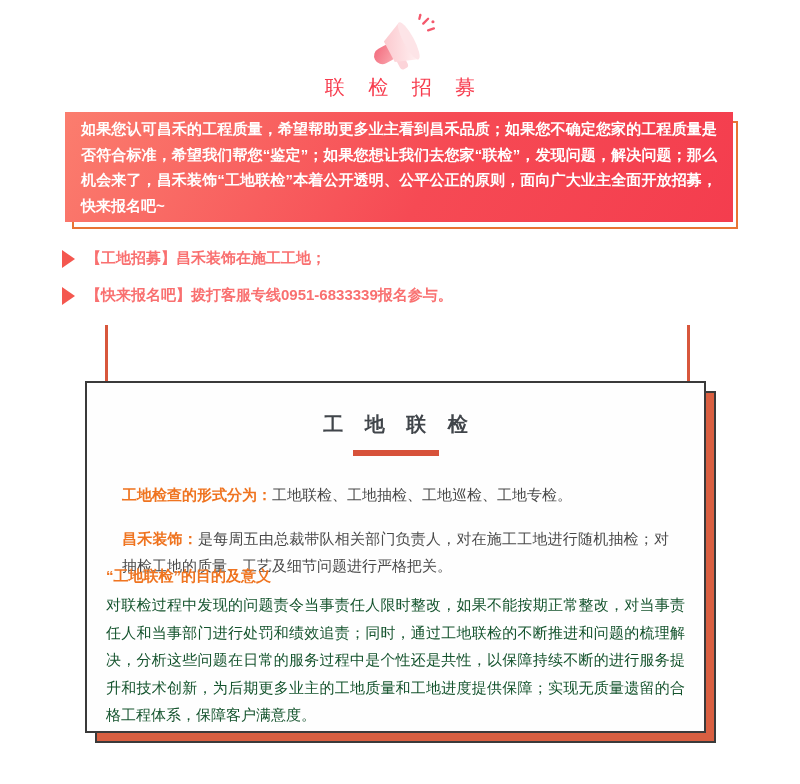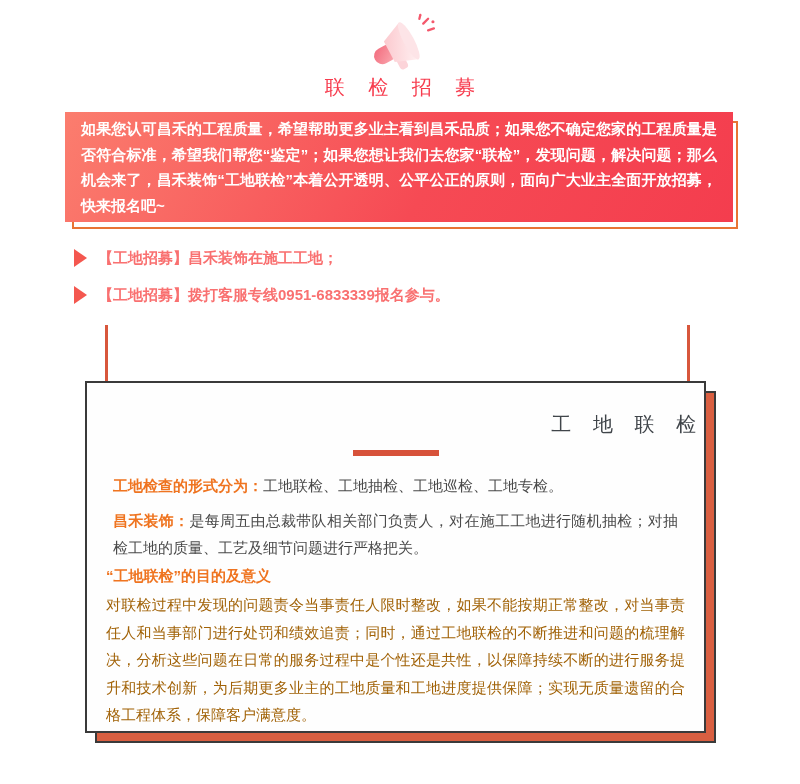--- a/index.html
+++ b/index.html
@@ -14,51 +14,51 @@
   
   .banner-wrap{position:absolute;left:65px;top:112px;width:668px;height:98px;}
   .banner-outline{position:absolute;left:7px;top:9px;width:666px;height:108px;
                   border:2px solid #e87434;box-sizing:border-box;}
   .banner{position:absolute;left:0;top:0;width:668px;height:110px;box-sizing:border-box;
           background:linear-gradient(118deg,#fb7d6e 0%,#f64a54 55%,#f43d4e 100%);
           padding:4px 16px;color:#ffffff;font-size:15px;line-height:25.5px;font-weight:bold;
           text-align:justify;}
 
   
-  .bullet{position:absolute;left:74px;display:flex;align-items:flex-start;}
+  .bullet{position:absolute;left:62px;display:flex;align-items:flex-end;}
   .bullet-1{top:249px;}
   .bullet-2{top:286px;}
   .bullet-arrow{width:0;height:0;border-top:9px solid transparent;border-bottom:9px solid transparent;
                 border-left:13px solid #f4574f;flex:0 0 auto;}
   .bullet-label{margin-left:11px;font-size:15px;font-weight:bold;color:#f97070;}
 
   
   .pin-line{position:absolute;width:3px;height:64px;top:325px;background:#d8573c;}
   .pin-line.left{left:105px;}
   .pin-line.right{left:687px;}
   .pin-dot{position:absolute;width:15px;height:15px;border-radius:50%;background:#d8573c;top:386px;}
   .pin-dot.left{left:99px;}
   .pin-dot.right{left:681px;}
 
   
   .card-shadow{position:absolute;left:95px;top:391px;width:621px;height:352px;
                background:#d95f41;border:2px solid #3a3a3a;box-sizing:border-box;}
   .card{position:absolute;left:85px;top:381px;width:621px;height:352px;background:#fefefe;
         border:2px solid #3a3a3a;box-sizing:border-box;}
-  .card-title{position:absolute;left:0;top:28px;width:100%;text-align:right;
-              font-size:20px;font-weight:normal;letter-spacing:8px;text-indent:8px;color:#40454a;}
+  .card-title{position:absolute;left:0;top:28px;width:100%;text-align:center;
+              font-size:20px;font-weight:bold;letter-spacing:8px;text-indent:8px;color:#40454a;}
   .card-underline{position:absolute;left:50%;top:67px;transform:translateX(-50%);
                   width:86px;height:6px;background:#d7523a;}
   .card-body{position:absolute;left:19px;right:19px;top:82px;
              font-size:15px;line-height:27.5px;color:#4a4a4a;text-align:justify;}
-  .card-body p{margin:7px;}
+  .card-body p{margin:16px;}
   .lead{color:#ef7420;font-weight:bold;}
   .purpose-heading{position:absolute;left:19px;top:184px;font-size:15px;font-weight:bold;color:#ef7420;}
   .purpose-text{position:absolute;left:19px;right:19px;top:208px;
-                font-size:15px;line-height:27.5px;color:#a16207;text-align:justify;margin:0;}
+                font-size:15px;line-height:27.5px;color:#14532d;text-align:justify;margin:0;}
 </style>
 </head>
 <body>
 
 <div class="page">
 
   <svg class="hero-icon" viewBox="0 0 88 64" xmlns="http://www.w3.org/2000/svg">
     <defs>
       <linearGradient id="gHandle" x1="0" y1="0" x2="1" y2="1">
         <stop offset="0" stop-color="#f2697b"></stop>
@@ -89,21 +89,21 @@
     <div class="banner-outline"></div>
     <div class="banner">如果您认可昌禾的工程质量，希望帮助更多业主看到昌禾品质；如果您不确定您家的工程质量是否符合标准，希望我们帮您“鉴定”；如果您想让我们去您家“联检”，发现问题，解决问题；那么机会来了，昌禾装饰“工地联检”本着公开透明、公平公正的原则，面向广大业主全面开放招募，快来报名吧~</div>
   </div>
 
   <div class="bullet bullet-1">
     <span class="bullet-arrow"></span>
     <span class="bullet-label">【工地招募】昌禾装饰在施工工地；</span>
   </div>
   <div class="bullet bullet-2">
     <span class="bullet-arrow"></span>
-    <span class="bullet-label">【工地招募】拨打客服专线0951-6833339报名参与。</span>
+    <span class="bullet-label">【快来报名吧】拨打客服专线0951-6833339报名参与。</span>
   </div>
 
   <div class="pin-line left"></div>
   <div class="pin-line right"></div>
   <div class="pin-dot left"></div>
   <div class="pin-dot right"></div>
 
   <div class="card-shadow"></div>
   <div class="card">
     <div class="card-title">工 地 联 检</div>

